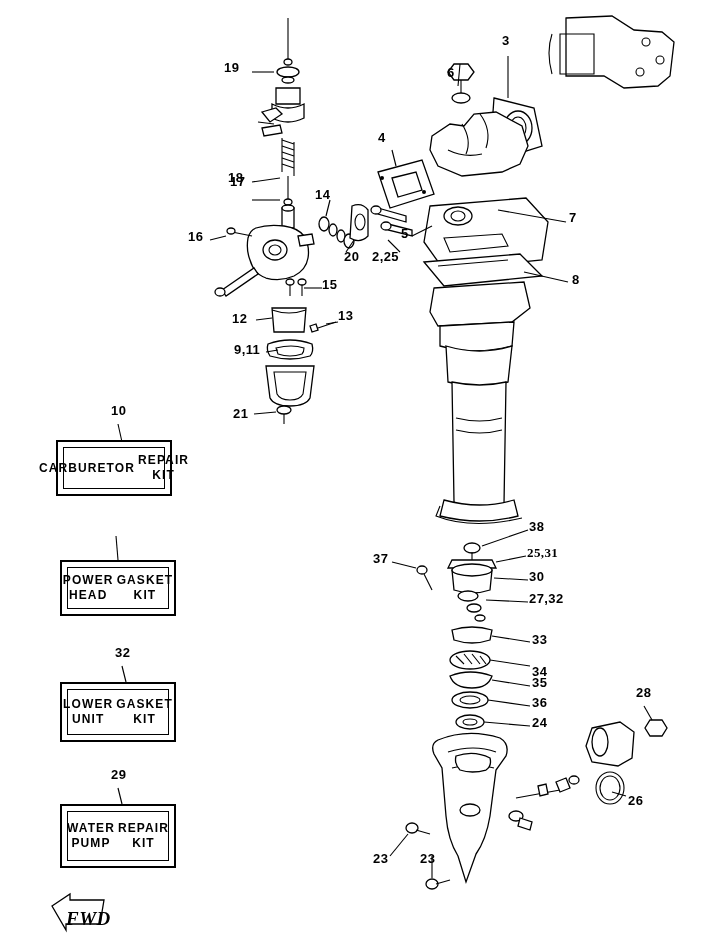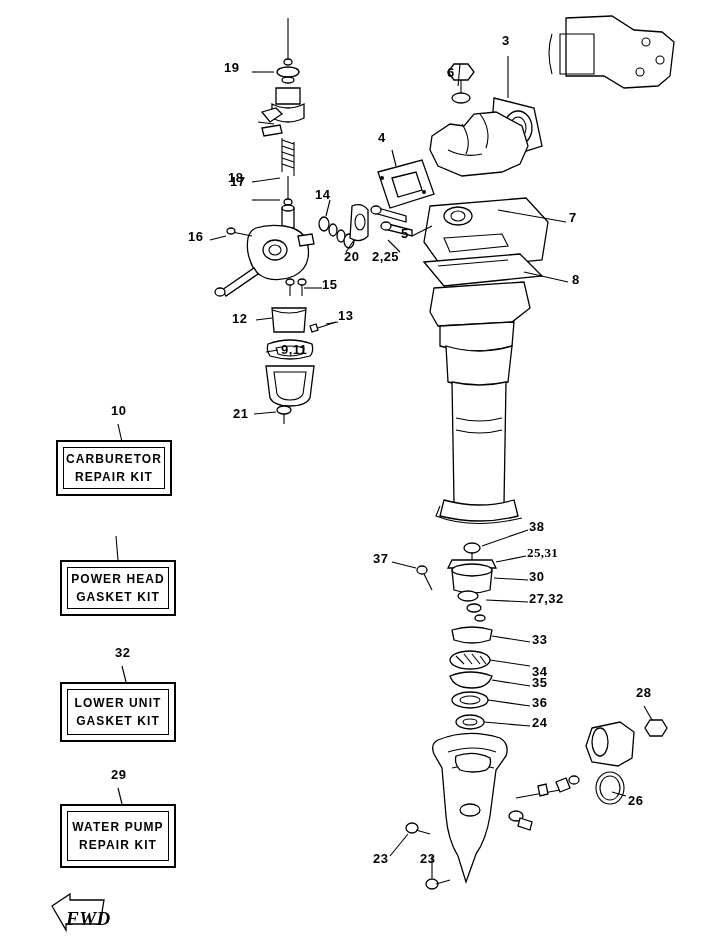--- a/index.html
+++ b/index.html
@@ -35,21 +35,21 @@
     flex-direction: column;
     align-items: center;
     justify-content: center;
   }
   .kitbox .inner {
     border: 1px solid #000;
     width: calc(100% - 10px);
     height: calc(100% - 10px);
     box-sizing: border-box;
     display: flex;
-    flex-direction: column;
+    flex-direction: row;
     align-items: center;
     justify-content: center;
     gap: 3px;
   }
   .kitbox span {
     font-family: "Liberation Sans", sans-serif;
     font-size: 12px;
     font-weight: 700;
     letter-spacing: 1.1px;
     color: #000;
@@ -323,21 +323,21 @@
   <div class="lbl" style="left:315px; top:187px;">14</div>
   <div class="lbl" style="left:569px; top:210px;">7</div>
   <div class="lbl" style="left:401px; top:226px;">5</div>
   <div class="lbl" style="left:372px; top:249px;">2,25</div>
   <div class="lbl" style="left:188px; top:229px;">16</div>
   <div class="lbl" style="left:344px; top:249px;">20</div>
   <div class="lbl" style="left:572px; top:272px;">8</div>
   <div class="lbl" style="left:322px; top:277px;">15</div>
   <div class="lbl" style="left:232px; top:311px;">12</div>
   <div class="lbl" style="left:338px; top:308px;">13</div>
-  <div class="lbl" style="left:234px; top:342px;margin-left:47px;">9,11</div>
+  <div class="lbl" style="left:234px; top:342px;">9,11</div>
   <div class="lbl" style="left:233px; top:406px;">21</div>
   <div class="lbl" style="left:111px; top:403px;">10</div>
   <div class="lbl" style="left:529px; top:519px;">38</div>
   <div class="lbl" style="left:373px; top:551px;">37</div>
   <div class="lbl" style="left:527px; top:545px;font-family:Liberation Serif, serif;">25,31</div>
   <div class="lbl" style="left:529px; top:569px;">30</div>
   <div class="lbl" style="left:529px; top:591px;text-align:center;">27,32</div>
   <div class="lbl" style="left:532px; top:632px;">33</div>
   <div class="lbl" style="left:532px; top:664px;">34</div>
   <div class="lbl" style="left:532px; top:675px;">35</div>

